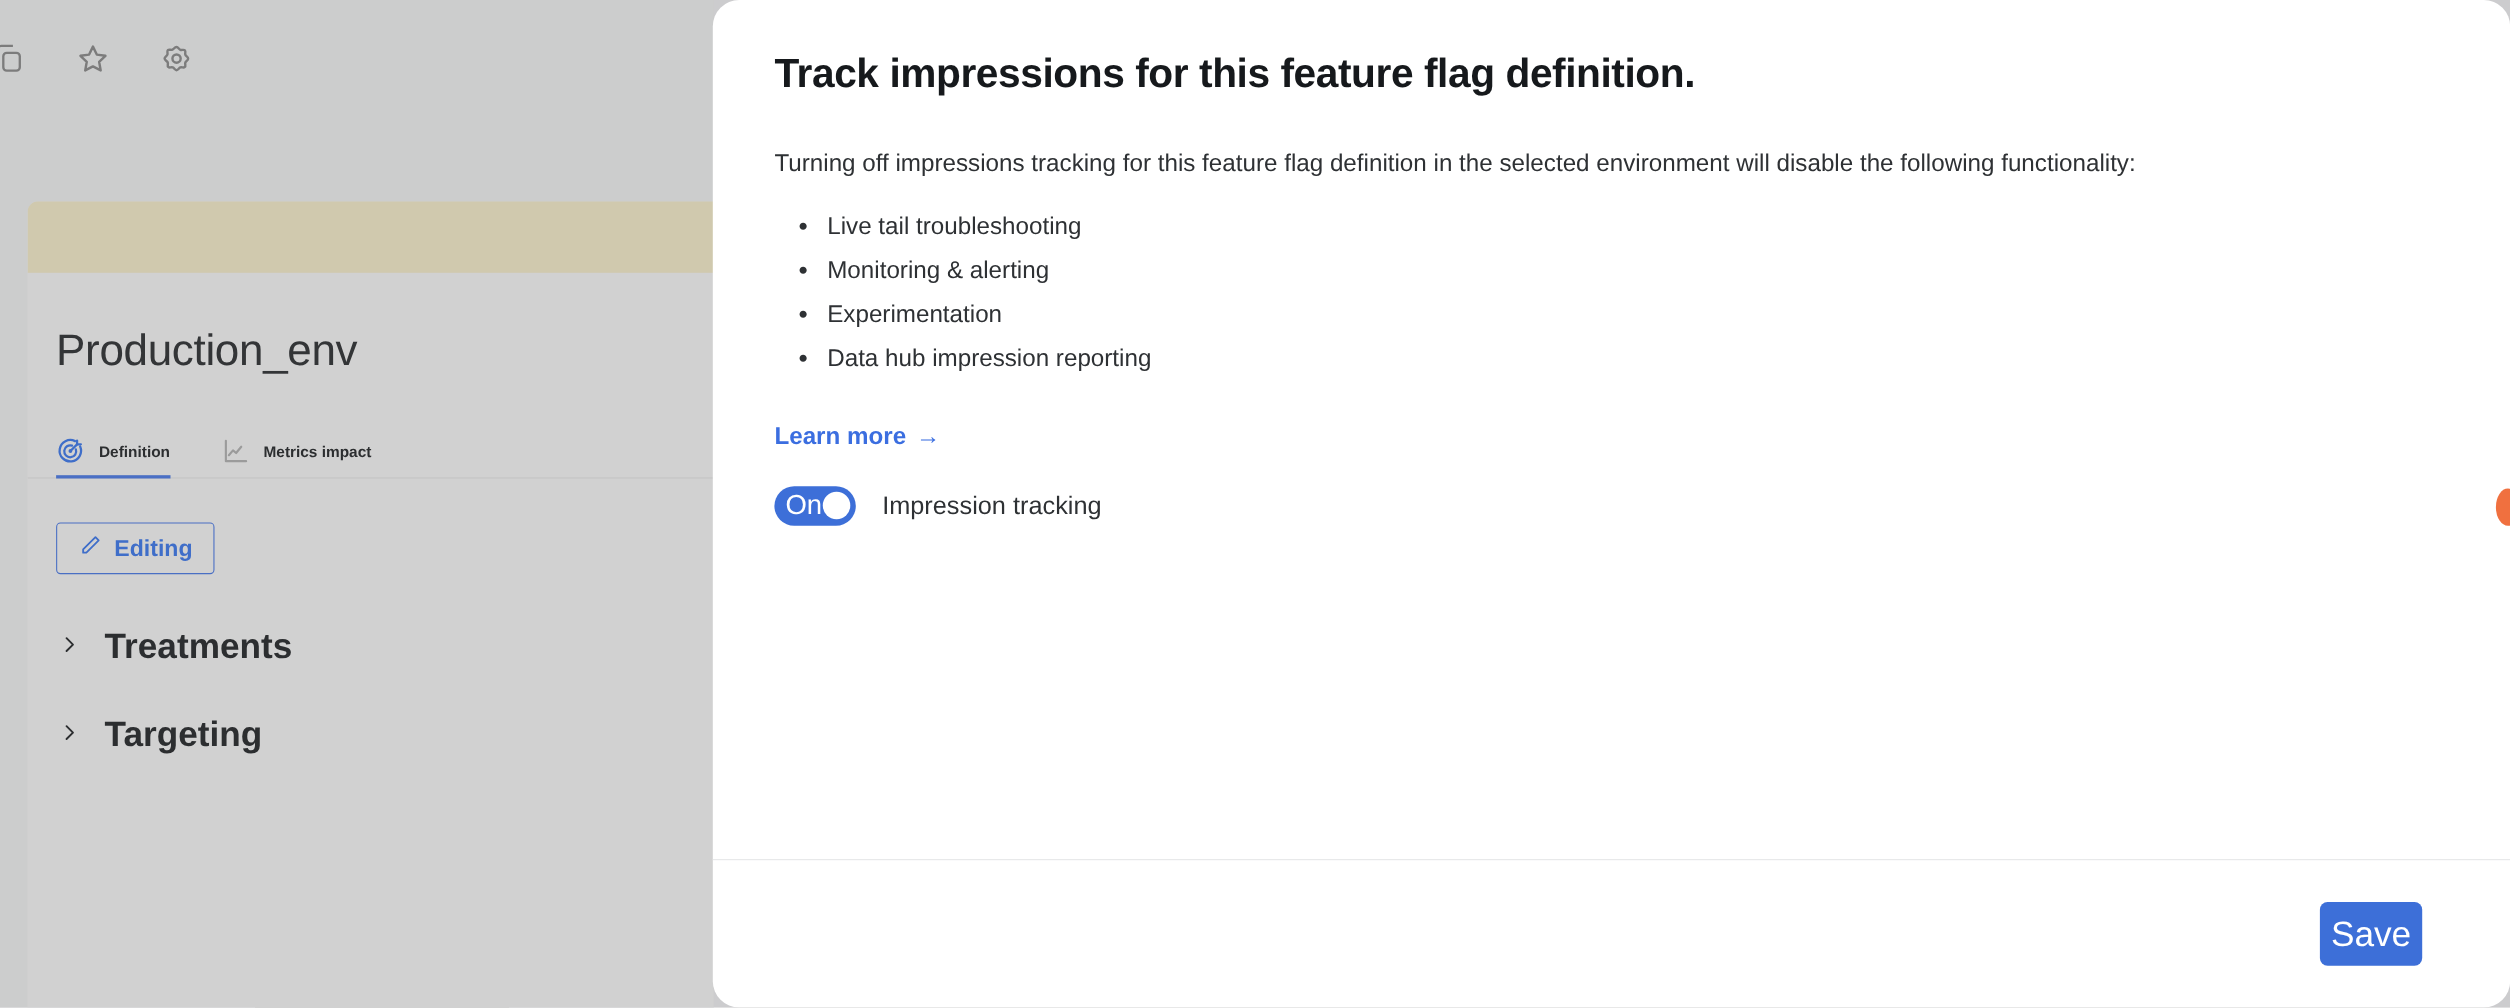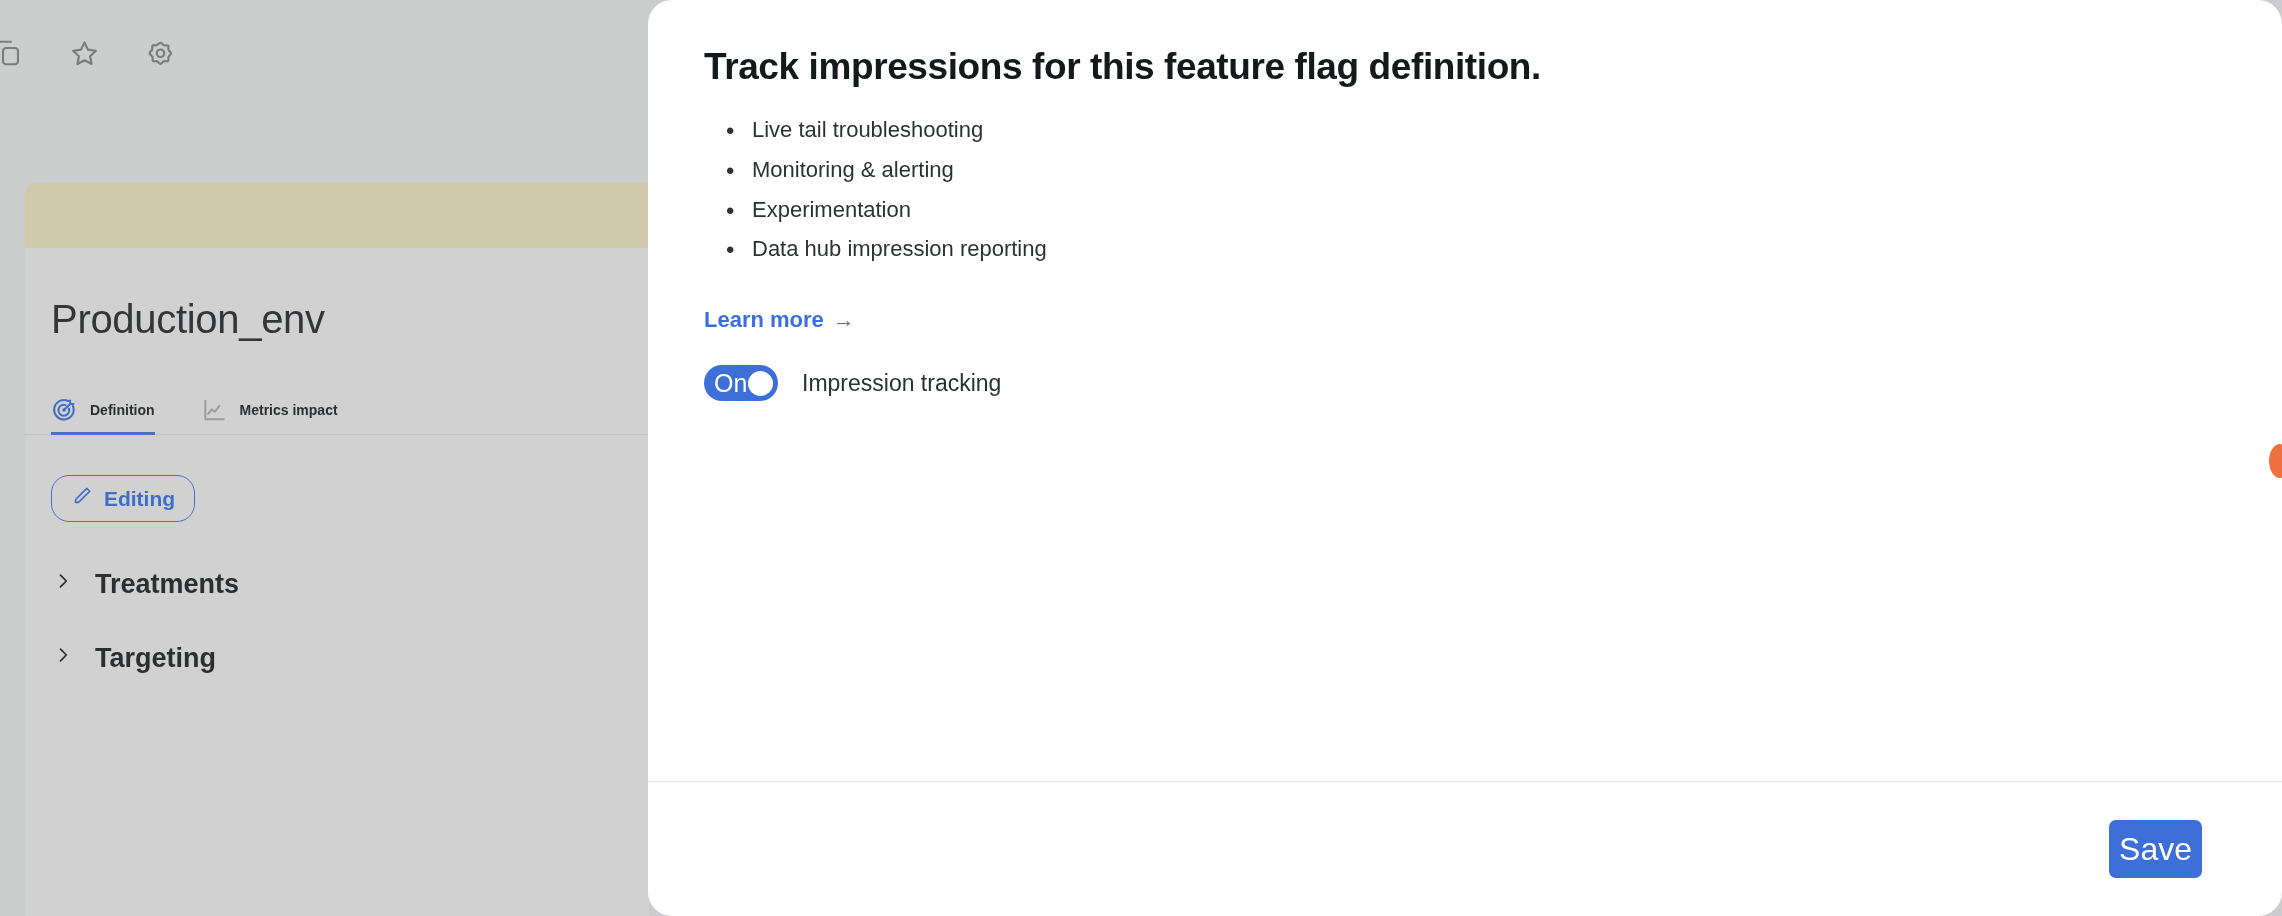--- a/index.html
+++ b/index.html
@@ -83,37 +83,37 @@
     height: 3px;
     background: #4a6fc4;
   }
   .tab .tab-ico { display: flex; align-items: center; }
 
   #editing-btn {
     margin: 40px 0 0 26px;
     width: 144px;
     height: 47px;
     border: 1px solid #4a6fc4;
-    border-radius: 18px;
+    border-radius: 4px;
     display: flex;
     align-items: center;
     justify-content: center;
     gap: 11px;
     color: #3f6ec9;
     font-size: 21px;
     font-weight: 700;
     background: transparent;
   }
 
   .section-row {
     display: flex;
     align-items: center;
     gap: 22px;
     padding-left: 28px;
-    font-size: 27px;
+    font-size: 32px;
     font-weight: 700;
     color: #2c2e30;
   }
   #sec-treatments { margin-top: 47px; }
   #sec-targeting { margin-top: 43px; }
 
   
   #modal {
     position: absolute;
     left: 648px; top: 0;
@@ -318,20 +318,21 @@
       <span>Targeting</span>
     </div>
   </div>
 </div>
 
 <div id="modal">
   <div id="modal-body">
 
     <h1 id="modal-title">Track impressions for this feature flag definition.</h1>
 
+    <p id="modal-intro">Turning off impressions tracking for this feature flag definition in the selected environment will disable the following functionality:</p>
 
     <ul id="disable-list">
       <li>Live tail troubleshooting</li>
       <li>Monitoring &amp; alerting</li>
       <li>Experimentation</li>
       <li>Data hub impression reporting</li>
     </ul>
 
 
     <a id="learn-more" href="#">

